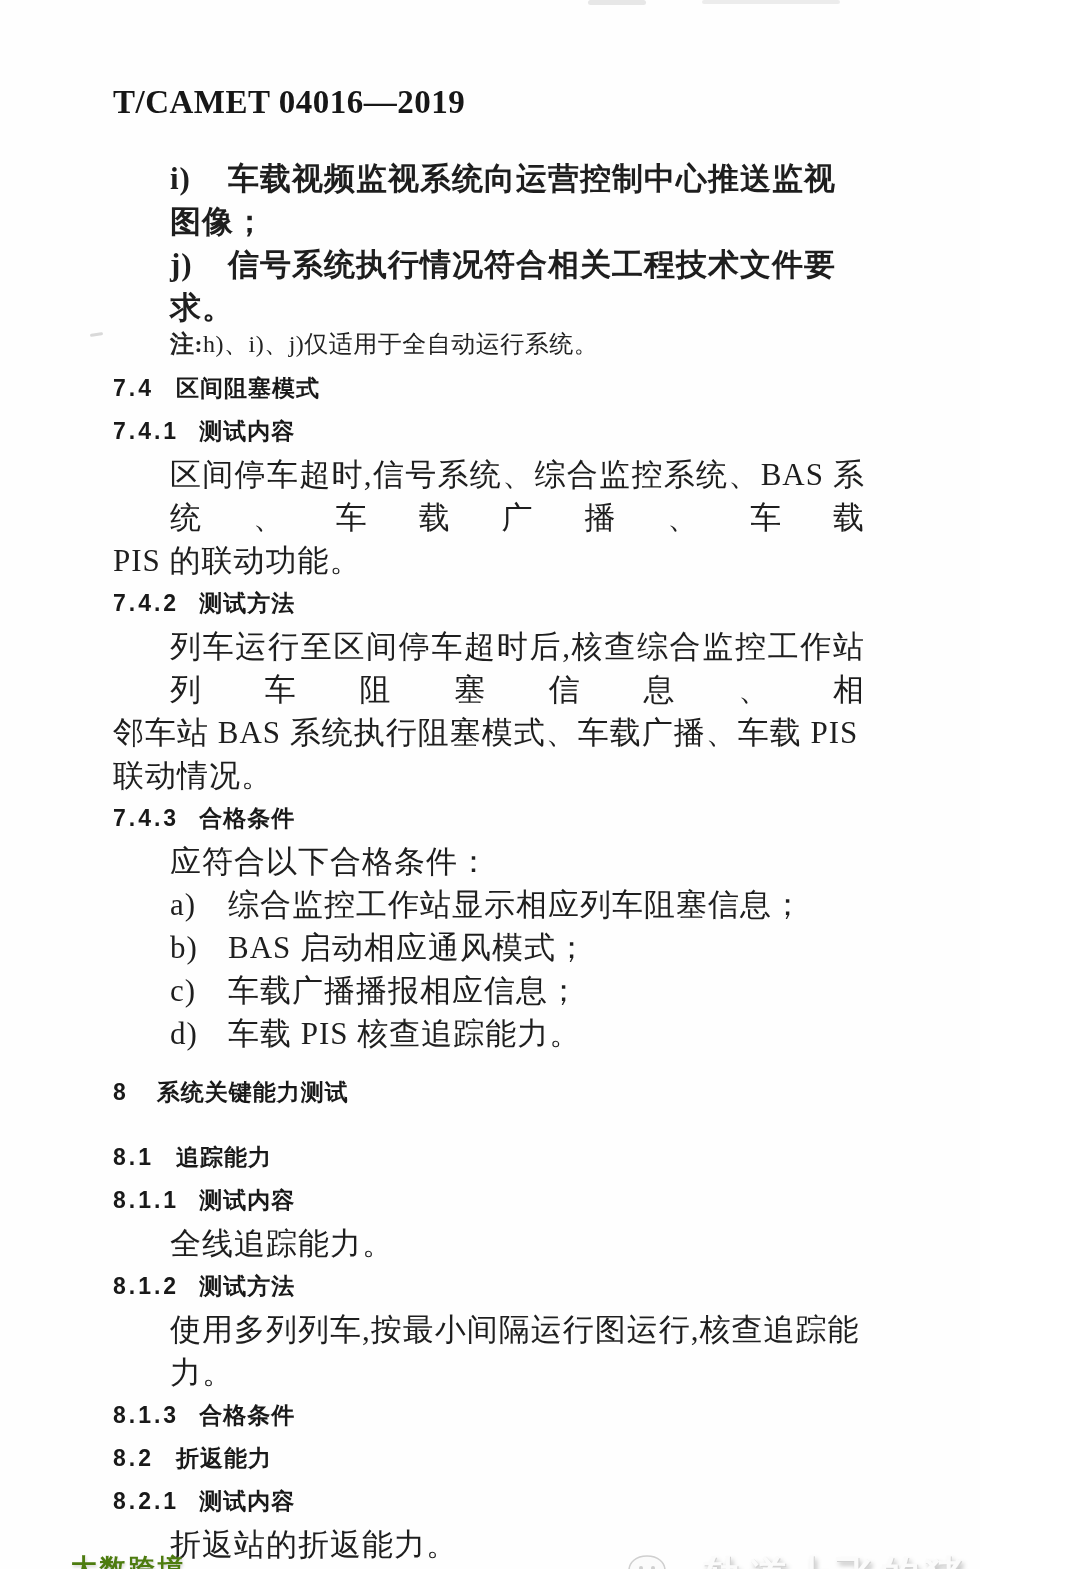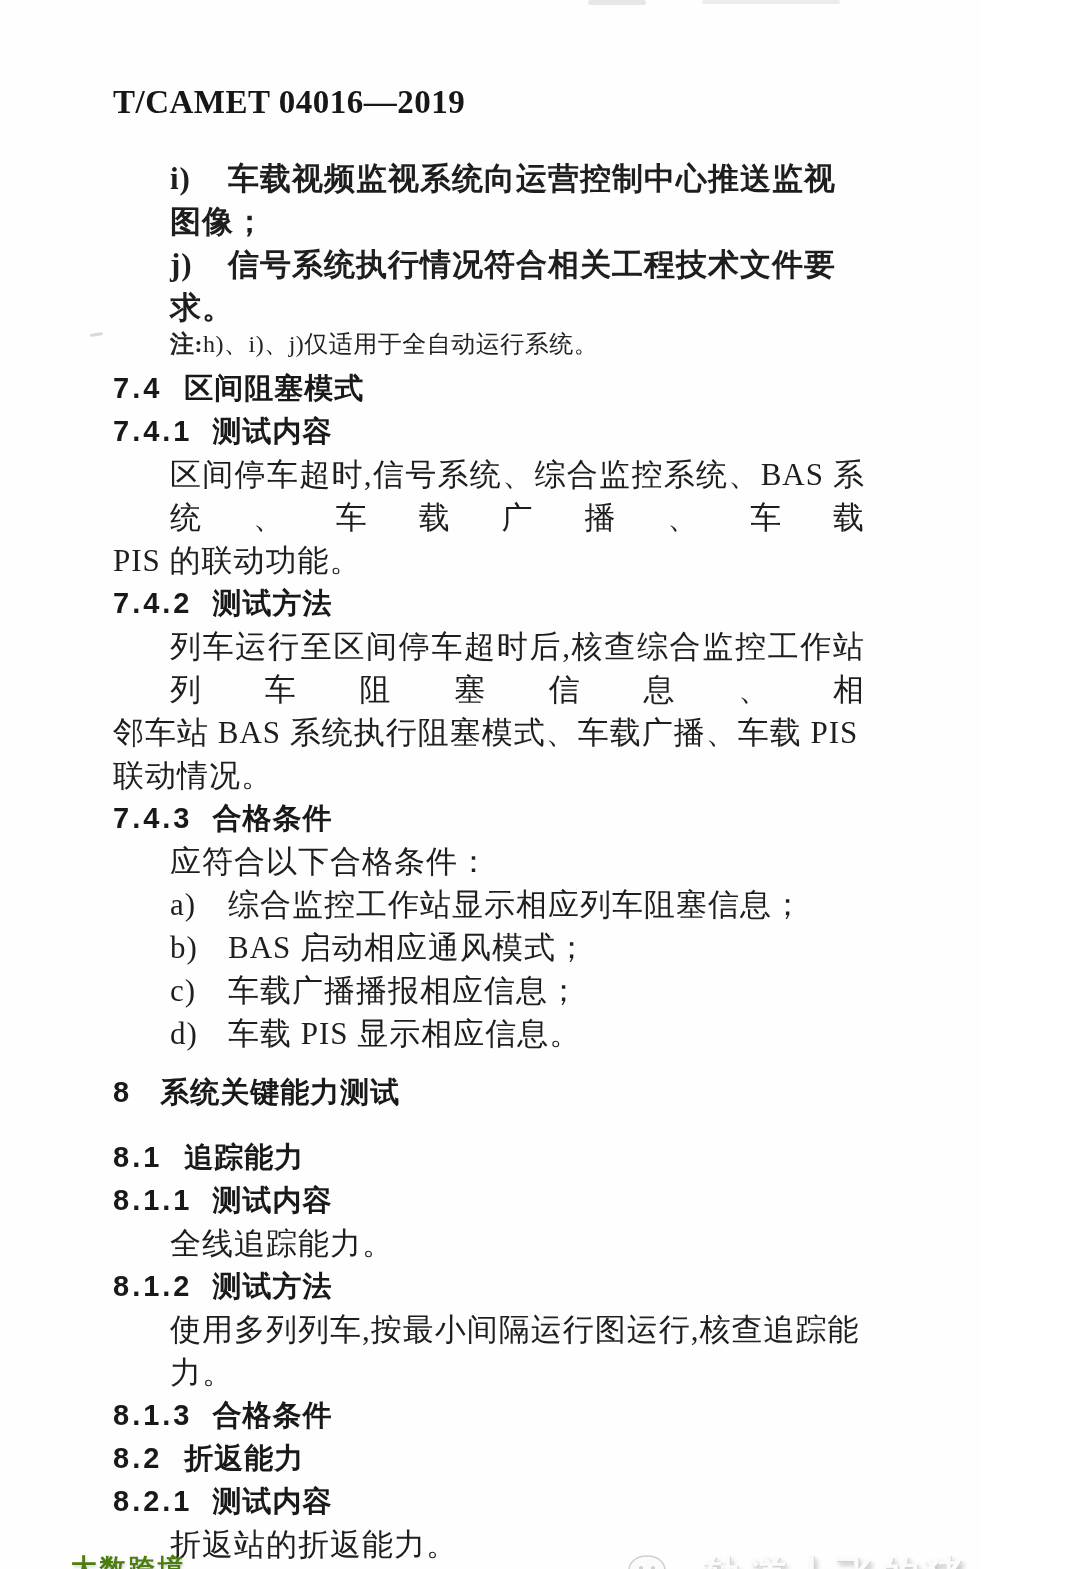--- a/index.html
+++ b/index.html
@@ -35,21 +35,21 @@
     font-size: 24px; line-height: 30px;
     letter-spacing: 0.5px; font-weight: 500; color: #222;
   }
   .note .note-prefix { font-weight: bold; }
   .indent { padding-left: 57px; }
   .just { text-align: justify; text-align-last: justify; }
   
   .h1, .h2, .h3 {
     font-family: "Liberation Sans", "DejaVu Sans", sans-serif;
     font-weight: bold;
-    font-size: 29px; line-height: 43px;
+    font-size: 23px; line-height: 43px;
     letter-spacing: 1px; color: #191919;
   }
   .h1 .num { margin-right: 28px; letter-spacing: 3px; }
   .h2 .num { margin-right: 22px; letter-spacing: 3px; }
   .h3 .num { margin-right: 20px; letter-spacing: 3px; }
   .mt8  { margin-top: 8px; }
   .mt22 { margin-top: 22px; }
   .mt24 { margin-top: 16px; }
   
   .pageno { font-size: 30px; line-height: 43px; padding-left: 17px; color: #14532d; }
@@ -128,21 +128,21 @@
   <div class="bline li">
     <span class="lbl">a)</span><span>综合监控工作站显示相应列车阻塞信息；</span>
   </div>
   <div class="bline li">
     <span class="lbl">b)</span><span>BAS 启动相应通风模式；</span>
   </div>
   <div class="bline li">
     <span class="lbl">c)</span><span>车载广播播报相应信息；</span>
   </div>
   <div class="bline li">
-    <span class="lbl">d)</span><span>车载 PIS 显示相应信息。</span>
+    <span class="lbl">d)</span><span>车载 PIS 核查追踪能力。</span>
   </div>
 
   <div class="h1 mt24">
     <span class="num">8</span><span>系统关键能力测试</span>
   </div>
 
   <div class="h2 mt22">
     <span class="num">8.1</span><span>追踪能力</span>
   </div>
   <div class="h3">

